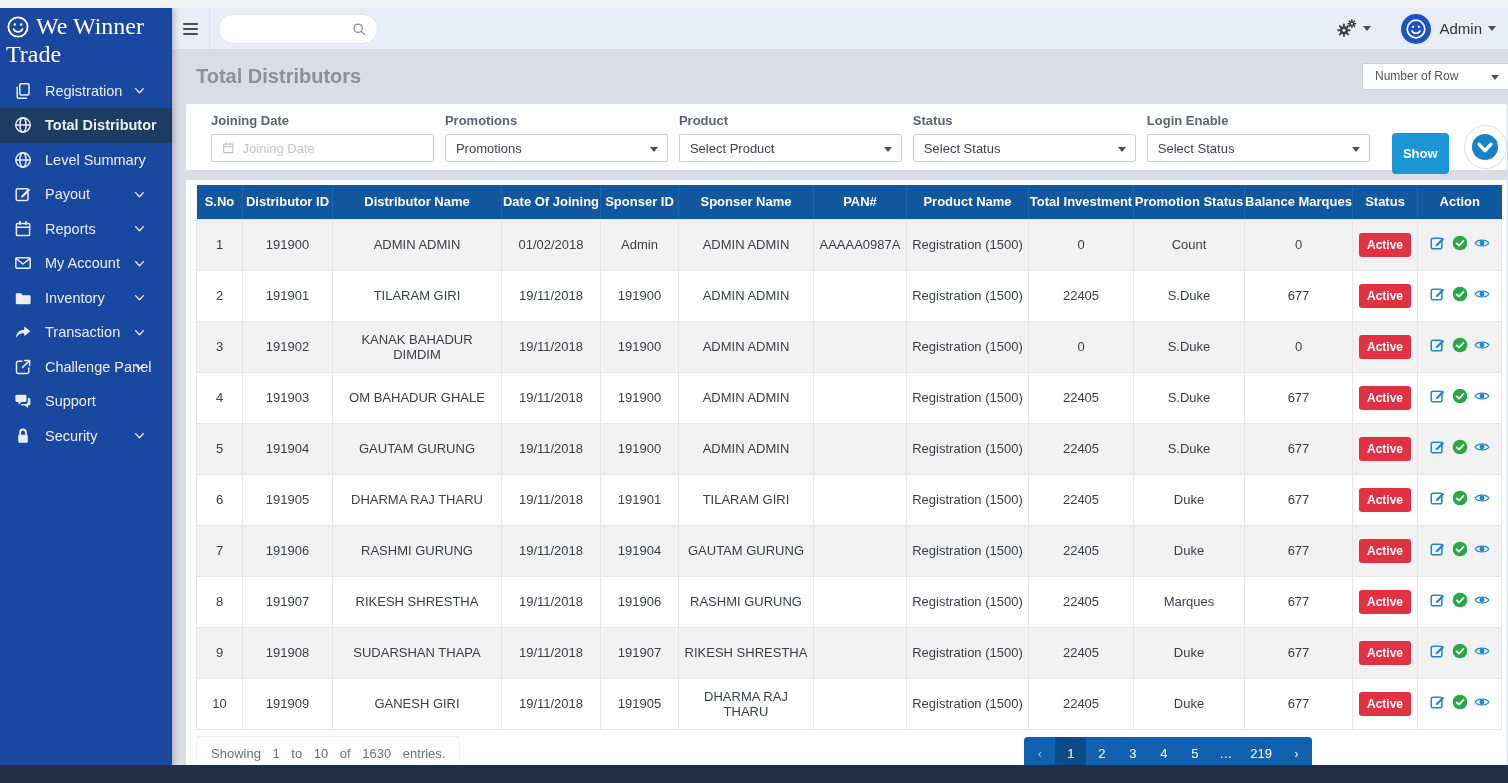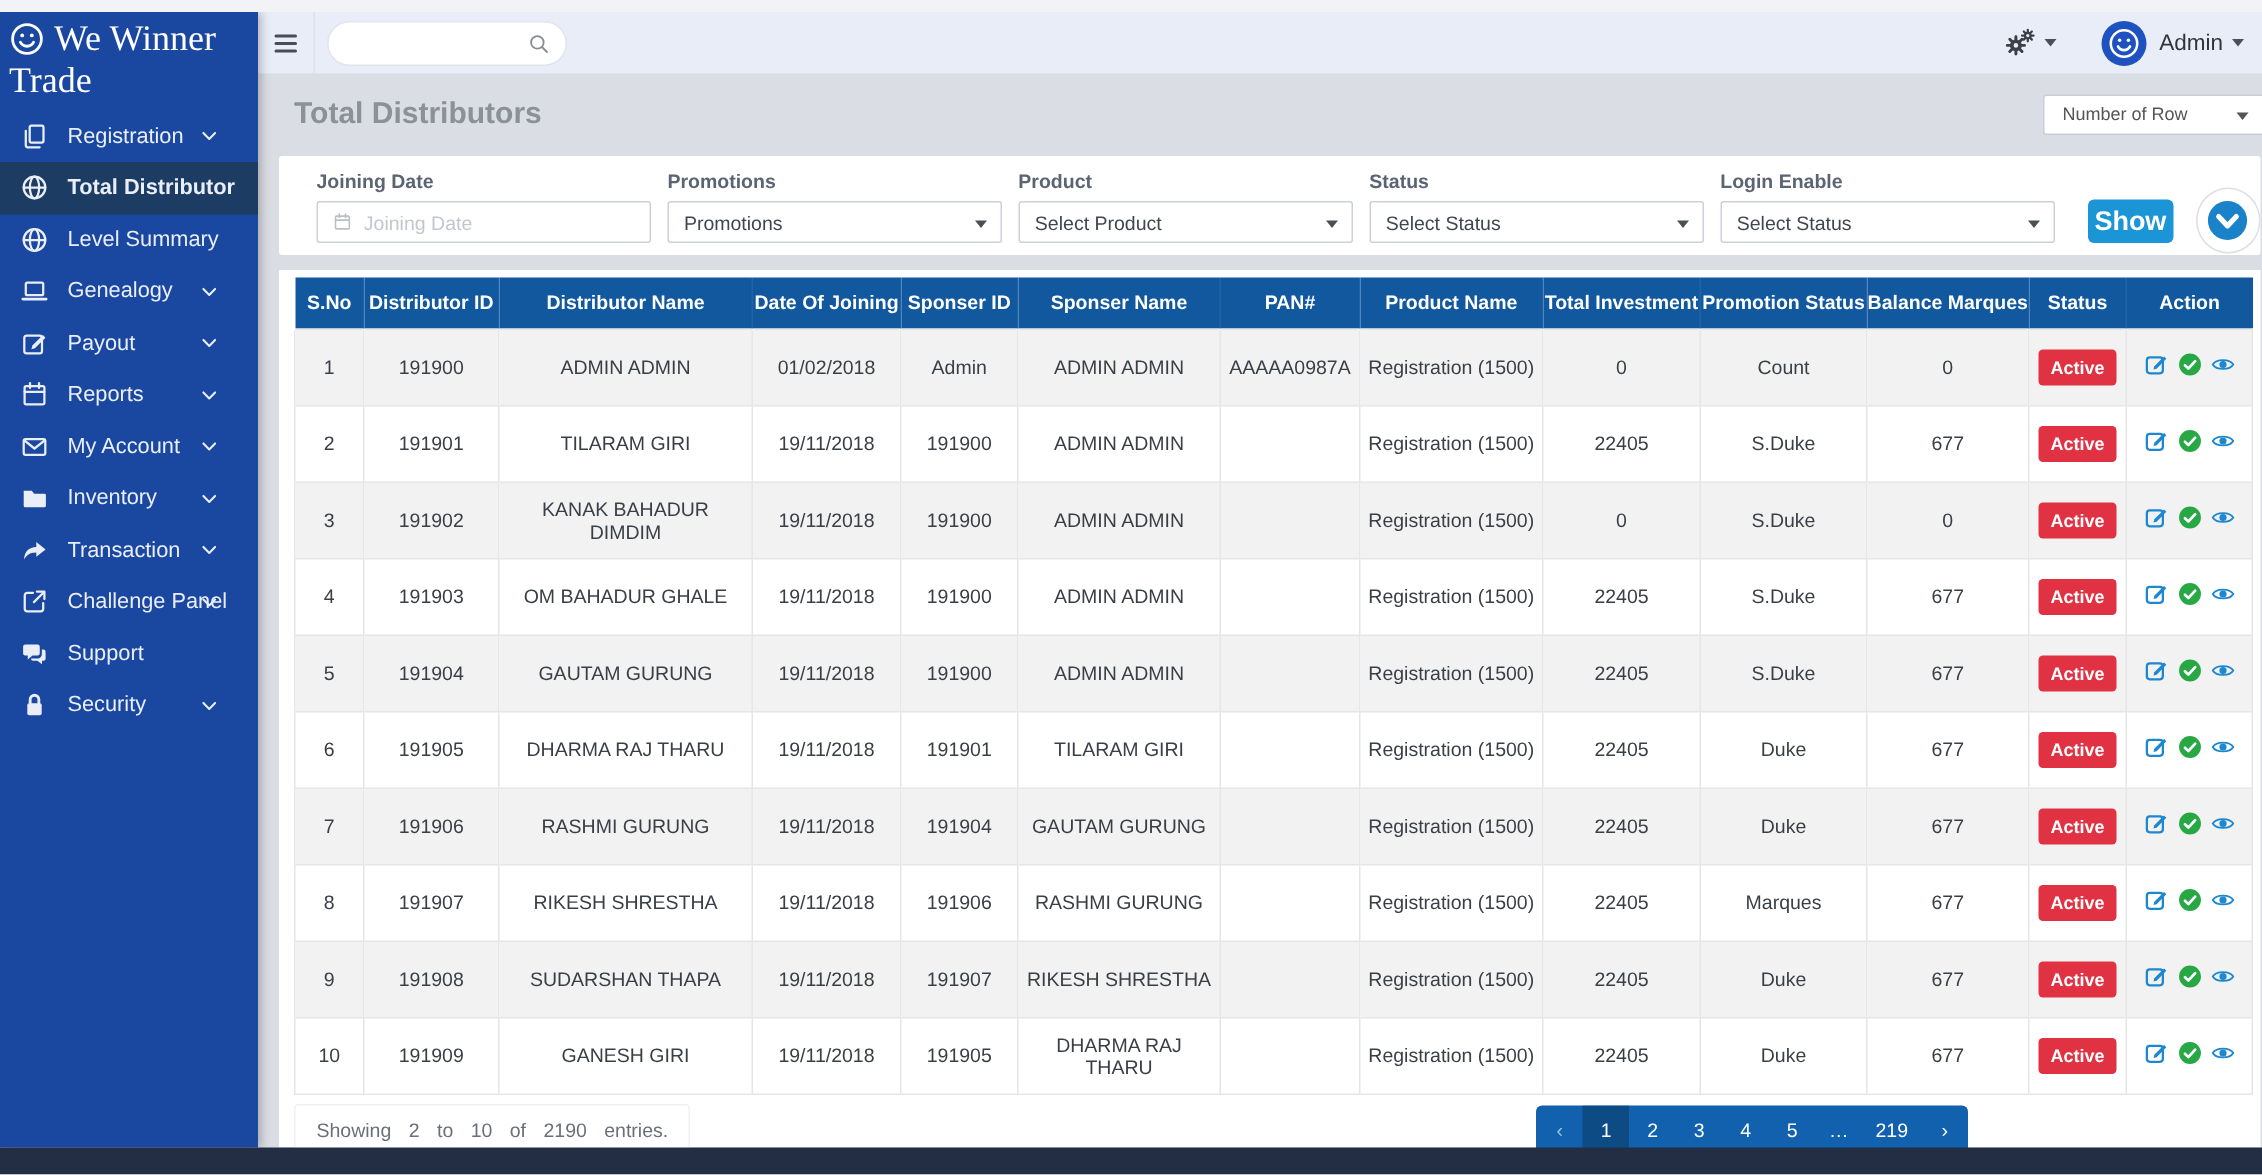--- a/index.html
+++ b/index.html
@@ -60,22 +60,22 @@
   .filter-card { position:absolute; left:14px; right:1px; top:54px; height:66px; background:#fff;
     border-radius:2px; display:flex; padding:9px 0 0 25px; }
   .fgroup { width:227px; margin-right:11px; }
   .fgroup .flabel { font-size:13px; font-weight:bold; color:#5b6472; margin-bottom:6px; display:block; }
   .fld { height:28px; border:1px solid #ccd0d9; border-radius:2px; background:#fff; position:relative;
     font-size:13px; color:#3f4650; display:flex; align-items:center; padding:0 10px; cursor:pointer; }
   .fld .caret { position:absolute; right:9px; top:12px; }
   .fld .cal { width:14px; height:14px; color:#b9bec7; margin-right:8px; }
   .fld input { border:none; outline:none; width:100%; font-size:13px; font-family:inherit; color:#3f4650; }
   .fld input::placeholder { color:#c2c6ce; }
-  .show-btn { width:58px; height:29px; margin:20px 0 0 11px; background:var(--accent); color:#fff;
-    font-weight:bold; font-size:18px; border:none; border-radius:4px; cursor:pointer; font-family:inherit; }
+  .show-btn { width:58px; height:41px; margin:20px 0 0 11px; background:var(--accent); color:#fff;
+    font-weight:bold; font-size:13px; border:none; border-radius:4px; cursor:pointer; font-family:inherit; }
   .chev-circle { width:44px; height:44px; border-radius:50%; background:#fff; border:1px solid #dcdfe5;
     margin:12px 0 0 15px; display:flex; align-items:center; justify-content:center; cursor:pointer; }
   .chev-circle .icn { width:28px; height:28px; }
 
   .table-card { position:absolute; left:14px; right:1px; top:130px; bottom:0; background:#fff; }
   table { border-collapse:collapse; table-layout:fixed; width:1305px; margin:5px 10px 0 10px; }
   thead th { height:34px; background:var(--header-blue); color:#fff; font-size:13px; font-weight:bold;
     border-left:1px solid rgba(255,255,255,.07); }
   tbody td { height:51px; font-size:13px; color:#3a3f46; text-align:center;
     border:1px solid #e6e6e6; padding:0 4px; overflow:hidden; }
@@ -142,34 +142,20 @@
         </div>
         <div class="menu-item">
           <span class="icn">
             <svg xmlns="http://www.w3.org/2000/svg" viewBox="0 0 18 18" fill="none" stroke="currentColor" stroke-width="1.5" stroke-linecap="round" stroke-linejoin="round">
               <circle cx="9" cy="9" r="7.2"></circle>
               <ellipse cx="9" cy="9" rx="3.1" ry="7.2"></ellipse>
               <line x1="1.8" y1="9" x2="16.2" y2="9"></line>
             </svg>
           </span>
           <span>Level Summary</span>
-        </div>
-        <div class="menu-item">
-          <span class="icn">
-            <svg xmlns="http://www.w3.org/2000/svg" viewBox="0 0 18 18" fill="none" stroke="currentColor" stroke-width="1.5" stroke-linecap="round" stroke-linejoin="round">
-              <rect x="3.2" y="3.4" width="11.6" height="8.4" rx="1"></rect>
-              <line x1="1.2" y1="14.4" x2="16.8" y2="14.4" stroke-width="1.8"></line>
-            </svg>
-          </span>
-          <span>Genealogy</span>
-          <span class="icn chev">
-            <svg xmlns="http://www.w3.org/2000/svg" viewBox="0 0 18 18" fill="none" stroke="currentColor" stroke-width="1.5" stroke-linecap="round" stroke-linejoin="round">
-              <polyline points="3.6,6.4 9,12 14.4,6.4" stroke-width="1.9"></polyline>
-            </svg>
-          </span>
         </div>
         <div class="menu-item">
           <span class="icn">
             <svg xmlns="http://www.w3.org/2000/svg" viewBox="0 0 18 18" fill="none" stroke="currentColor" stroke-width="1.5" stroke-linecap="round" stroke-linejoin="round">
               <rect x="2.2" y="3.8" width="11.8" height="11.8" rx="1.6"></rect>
               <path d="M7.6 10.4 14.6 3.4l1.7 1.7-7 7-2.4.7z" fill="currentColor" stroke="none"></path>
             </svg>
           </span>
           <span>Payout</span>
           <span class="icn chev">
@@ -767,21 +753,21 @@
                     <svg xmlns="http://www.w3.org/2000/svg" viewBox="0 0 18 18" fill="none" stroke="currentColor" stroke-width="1.5" stroke-linecap="round" stroke-linejoin="round">
                       <path d="M1.3 9C4 4.6 14 4.6 16.7 9 14 13.4 4 13.4 1.3 9z" stroke-width="1.4"></path>
                       <circle cx="9" cy="9" r="2.7" fill="currentColor" stroke="none"></circle>
                     </svg>
                   </span>
                 </span></td>
             </tr>
           </tbody>
       </table>
       <div class="table-footer">
-        <div class="showing-box">Showing 2 to 10 of 2190 entries.</div>
+        <div class="showing-box">Showing 1 to 10 of 1630 entries.</div>
         <ul class="pagination" id="pagination">
             <li class="pg-item prev">‹</li>
             <li class="pg-item active">1</li>
             <li class="pg-item">2</li>
             <li class="pg-item">3</li>
             <li class="pg-item">4</li>
             <li class="pg-item">5</li>
             <li class="pg-item">…</li>
             <li class="pg-item">219</li>
             <li class="pg-item">›</li>

